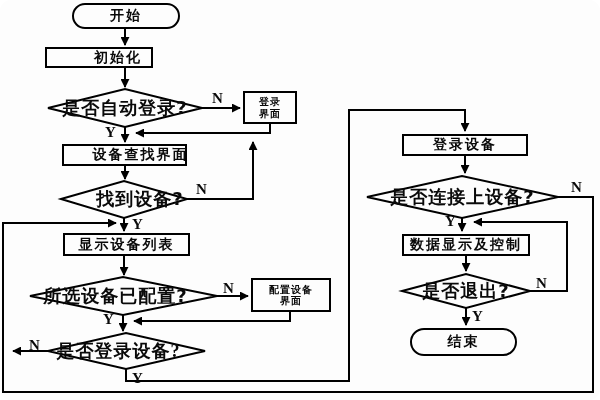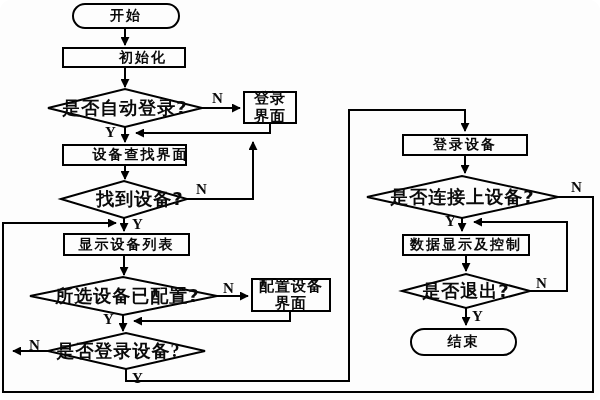--- a/index.html
+++ b/index.html
@@ -9,21 +9,21 @@
     color:#0a0a0a;overflow:hidden;border-radius:11px;
   }
   .wires{position:absolute;left:0;top:0;width:600px;height:400px;}
   .node{
     position:absolute;display:flex;align-items:center;justify-content:center;
     background:#fdfdfd;border:2px solid #000;box-sizing:border-box;
     font-weight:bold;font-size:14px;letter-spacing:2px;white-space:nowrap;
     text-align:center;line-height:1.1;
   }
   .terminator{border-radius:14px;}
-  .twoline{flex-direction:column;font-size:15px;letter-spacing:1px;line-height:1.15;}
+  .twoline{flex-direction:column;font-size:10px;letter-spacing:1px;line-height:1.15;}
   .dlabel{
     position:absolute;display:flex;align-items:center;justify-content:center;
     font-weight:bold;font-size:18px;letter-spacing:1px;white-space:nowrap;
     background:transparent;
   }
   .branch{
     position:absolute;font-family:"Liberation Serif","DejaVu Serif",serif;
     font-weight:bold;font-size:15px;line-height:1;
   }
 </style>
@@ -89,21 +89,21 @@
       <polygon points="48,351 126,333 205,351 126,369"></polygon>
       <polygon points="367,197 462,176 558,197 462,218"></polygon>
       <polygon points="402,291 466,274 530,291 466,308"></polygon>
     </g>
   </svg>
 
   <div class="node terminator" style="left:72px;top:3px;width:108px;height:26px;">
     <span>开始</span>
   </div>
 
-  <div class="node" style="left:62px;top:47px;width:124px;height:21px;padding-left:38px;">
+  <div class="node" style="left:45px;top:47px;width:108px;height:21px;padding-left:38px;">
     <span>初始化</span>
   </div>
 
   <div class="node twoline" style="left:243px;top:91px;width:54px;height:33px;">
     <span>登录</span>
     <span>界面</span>
   </div>
 
   <div class="node" style="left:62px;top:144px;width:125px;height:22px;padding-left:32px;">
     <span>设备查找界面</span>
@@ -125,21 +125,21 @@
   <div class="node" style="left:402px;top:234px;width:128px;height:22px;">
     <span>数据显示及控制</span>
   </div>
 
   <div class="node terminator" style="left:410px;top:328px;width:107px;height:28px;text-align:center;">
     <span>结束</span>
   </div>
 
   <div class="dlabel" style="left:50px;top:98px;width:150px;height:20px;">是否自动登录?</div>
   <div class="dlabel" style="left:80px;top:189px;width:120px;height:20px;">找到设备?</div>
-  <div class="dlabel" style="left:36px;top:286px;width:183px;height:20px;">所选设备已配置?</div>
+  <div class="dlabel" style="left:24px;top:286px;width:183px;height:20px;">所选设备已配置?</div>
   <div class="dlabel" style="left:42px;top:341px;width:153px;height:20px;font-family:Liberation Serif, serif;">是否登录设备?</div>
   <div class="dlabel" style="left:404px;top:281px;width:124px;height:20px;">是否退出?</div>
   <div class="dlabel" style="left:370px;top:187px;width:185px;height:20px;">是否连接上设备?</div>
 
   <span class="branch" style="left:212px;top:91px;">N</span>
   <span class="branch" style="left:105px;top:125px;">Y</span>
   <span class="branch" style="left:196px;top:182px;">N</span>
   <span class="branch" style="left:132px;top:217px;">Y</span>
   <span class="branch" style="left:223px;top:281px;">N</span>
   <span class="branch" style="left:103px;top:312px;">Y</span>

